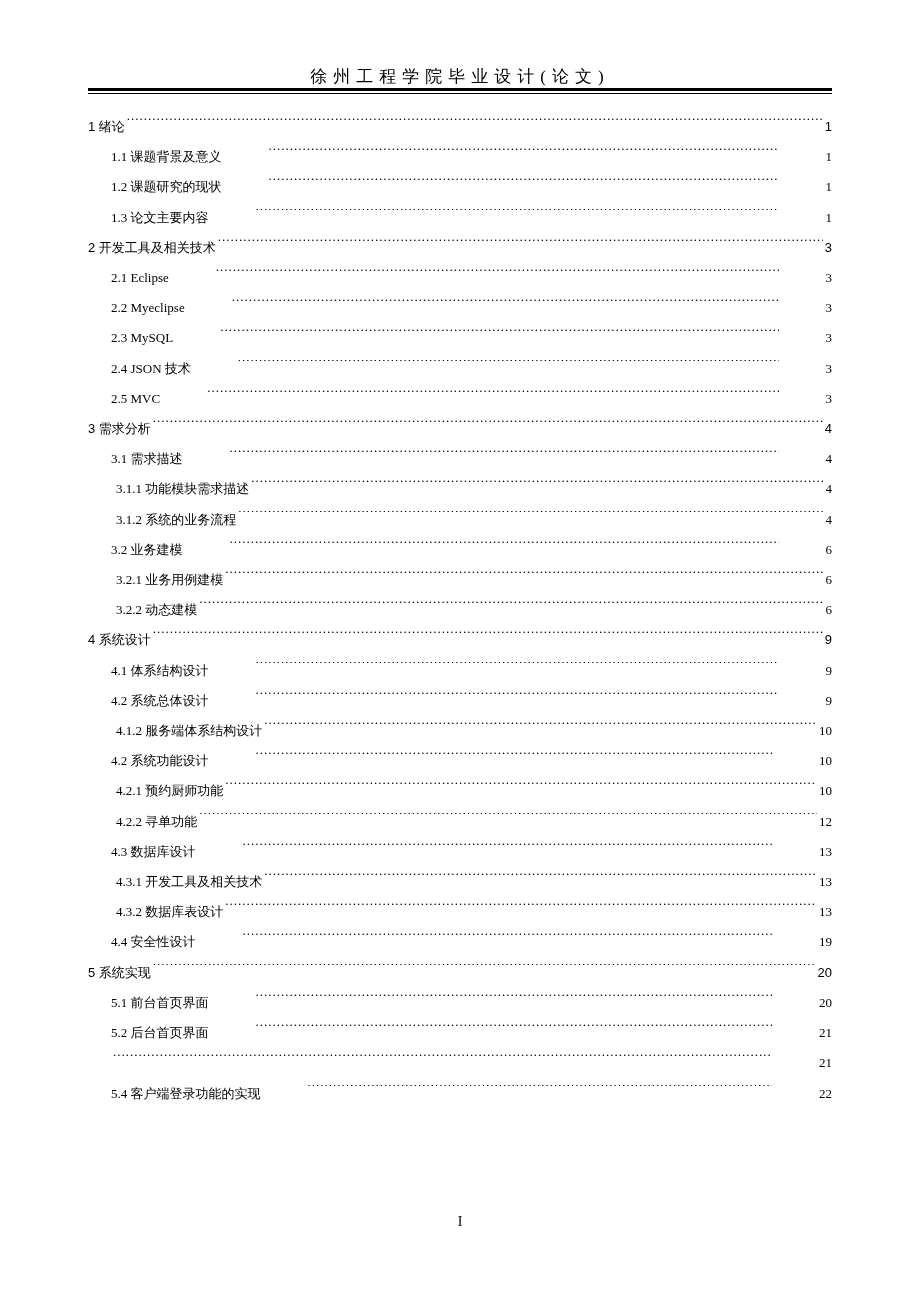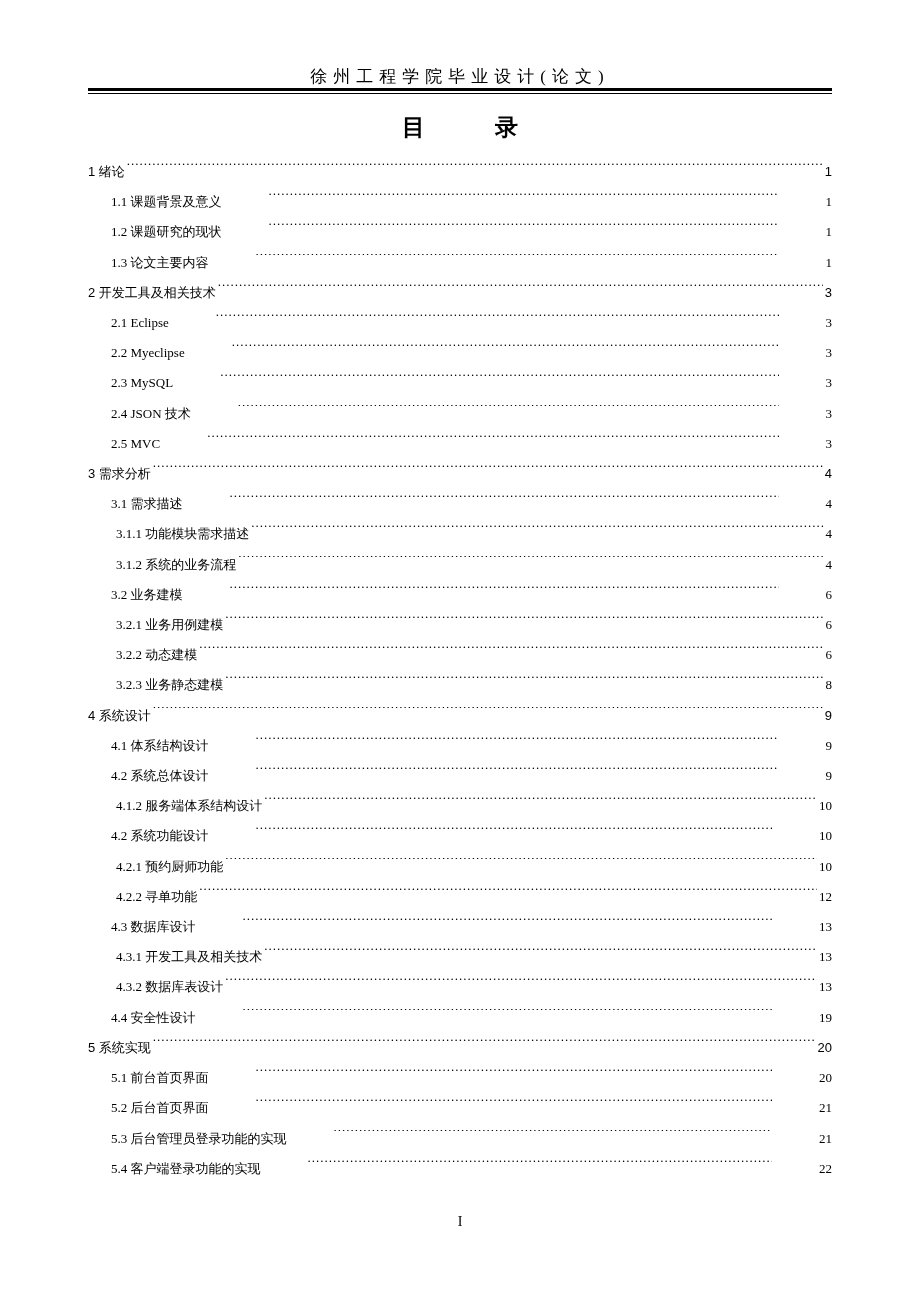--- a/index.html
+++ b/index.html
@@ -91,23 +91,20 @@
     }
   </style>
 </head>
 <body>
 
 <div class="page">
 
   <div class="header-title">徐州工程学院毕业设计(论文)</div>
   <div class="header-rule"></div>
 
-  <div class="toc-title">
-    <span>目</span><span class="spacer"></span><span>录</span>
-  </div>
 
   <div id="toc-list">
       <div class="toc-row level-0">
         <span class="toc-label">1 绪论</span>
         <span class="toc-dots"></span>
         <span class="toc-page">1</span>
       </div>
       <div class="toc-row level-1">
         <span class="toc-label">1.1 课题背景及意义</span>
         <span class="toc-dots"></span>
@@ -181,25 +178,20 @@
       <div class="toc-row level-2">
         <span class="toc-label">3.2.1 业务用例建模</span>
         <span class="toc-dots"></span>
         <span class="toc-page">6</span>
       </div>
       <div class="toc-row level-2">
         <span class="toc-label">3.2.2 动态建模</span>
         <span class="toc-dots"></span>
         <span class="toc-page">6</span>
       </div>
-      <div class="toc-row level-2">
-        <span class="toc-label">3.2.3 业务静态建模</span>
-        <span class="toc-dots"></span>
-        <span class="toc-page">8</span>
-      </div>
       <div class="toc-row level-0">
         <span class="toc-label">4 系统设计</span>
         <span class="toc-dots"></span>
         <span class="toc-page">9</span>
       </div>
       <div class="toc-row level-1">
         <span class="toc-label">4.1 体系结构设计</span>
         <span class="toc-dots"></span>
         <span class="toc-page">9</span>
       </div>
@@ -257,21 +249,20 @@
         <span class="toc-label">5.1 前台首页界面</span>
         <span class="toc-dots"></span>
         <span class="toc-page">20</span>
       </div>
       <div class="toc-row level-1">
         <span class="toc-label">5.2 后台首页界面</span>
         <span class="toc-dots"></span>
         <span class="toc-page">21</span>
       </div>
       <div class="toc-row level-1">
-        <span class="toc-label">5.3 后台管理员登录功能的实现</span>
         <span class="toc-dots"></span>
         <span class="toc-page">21</span>
       </div>
       <div class="toc-row level-1">
         <span class="toc-label">5.4 客户端登录功能的实现</span>
         <span class="toc-dots"></span>
         <span class="toc-page">22</span>
       </div>
     </div>
 

